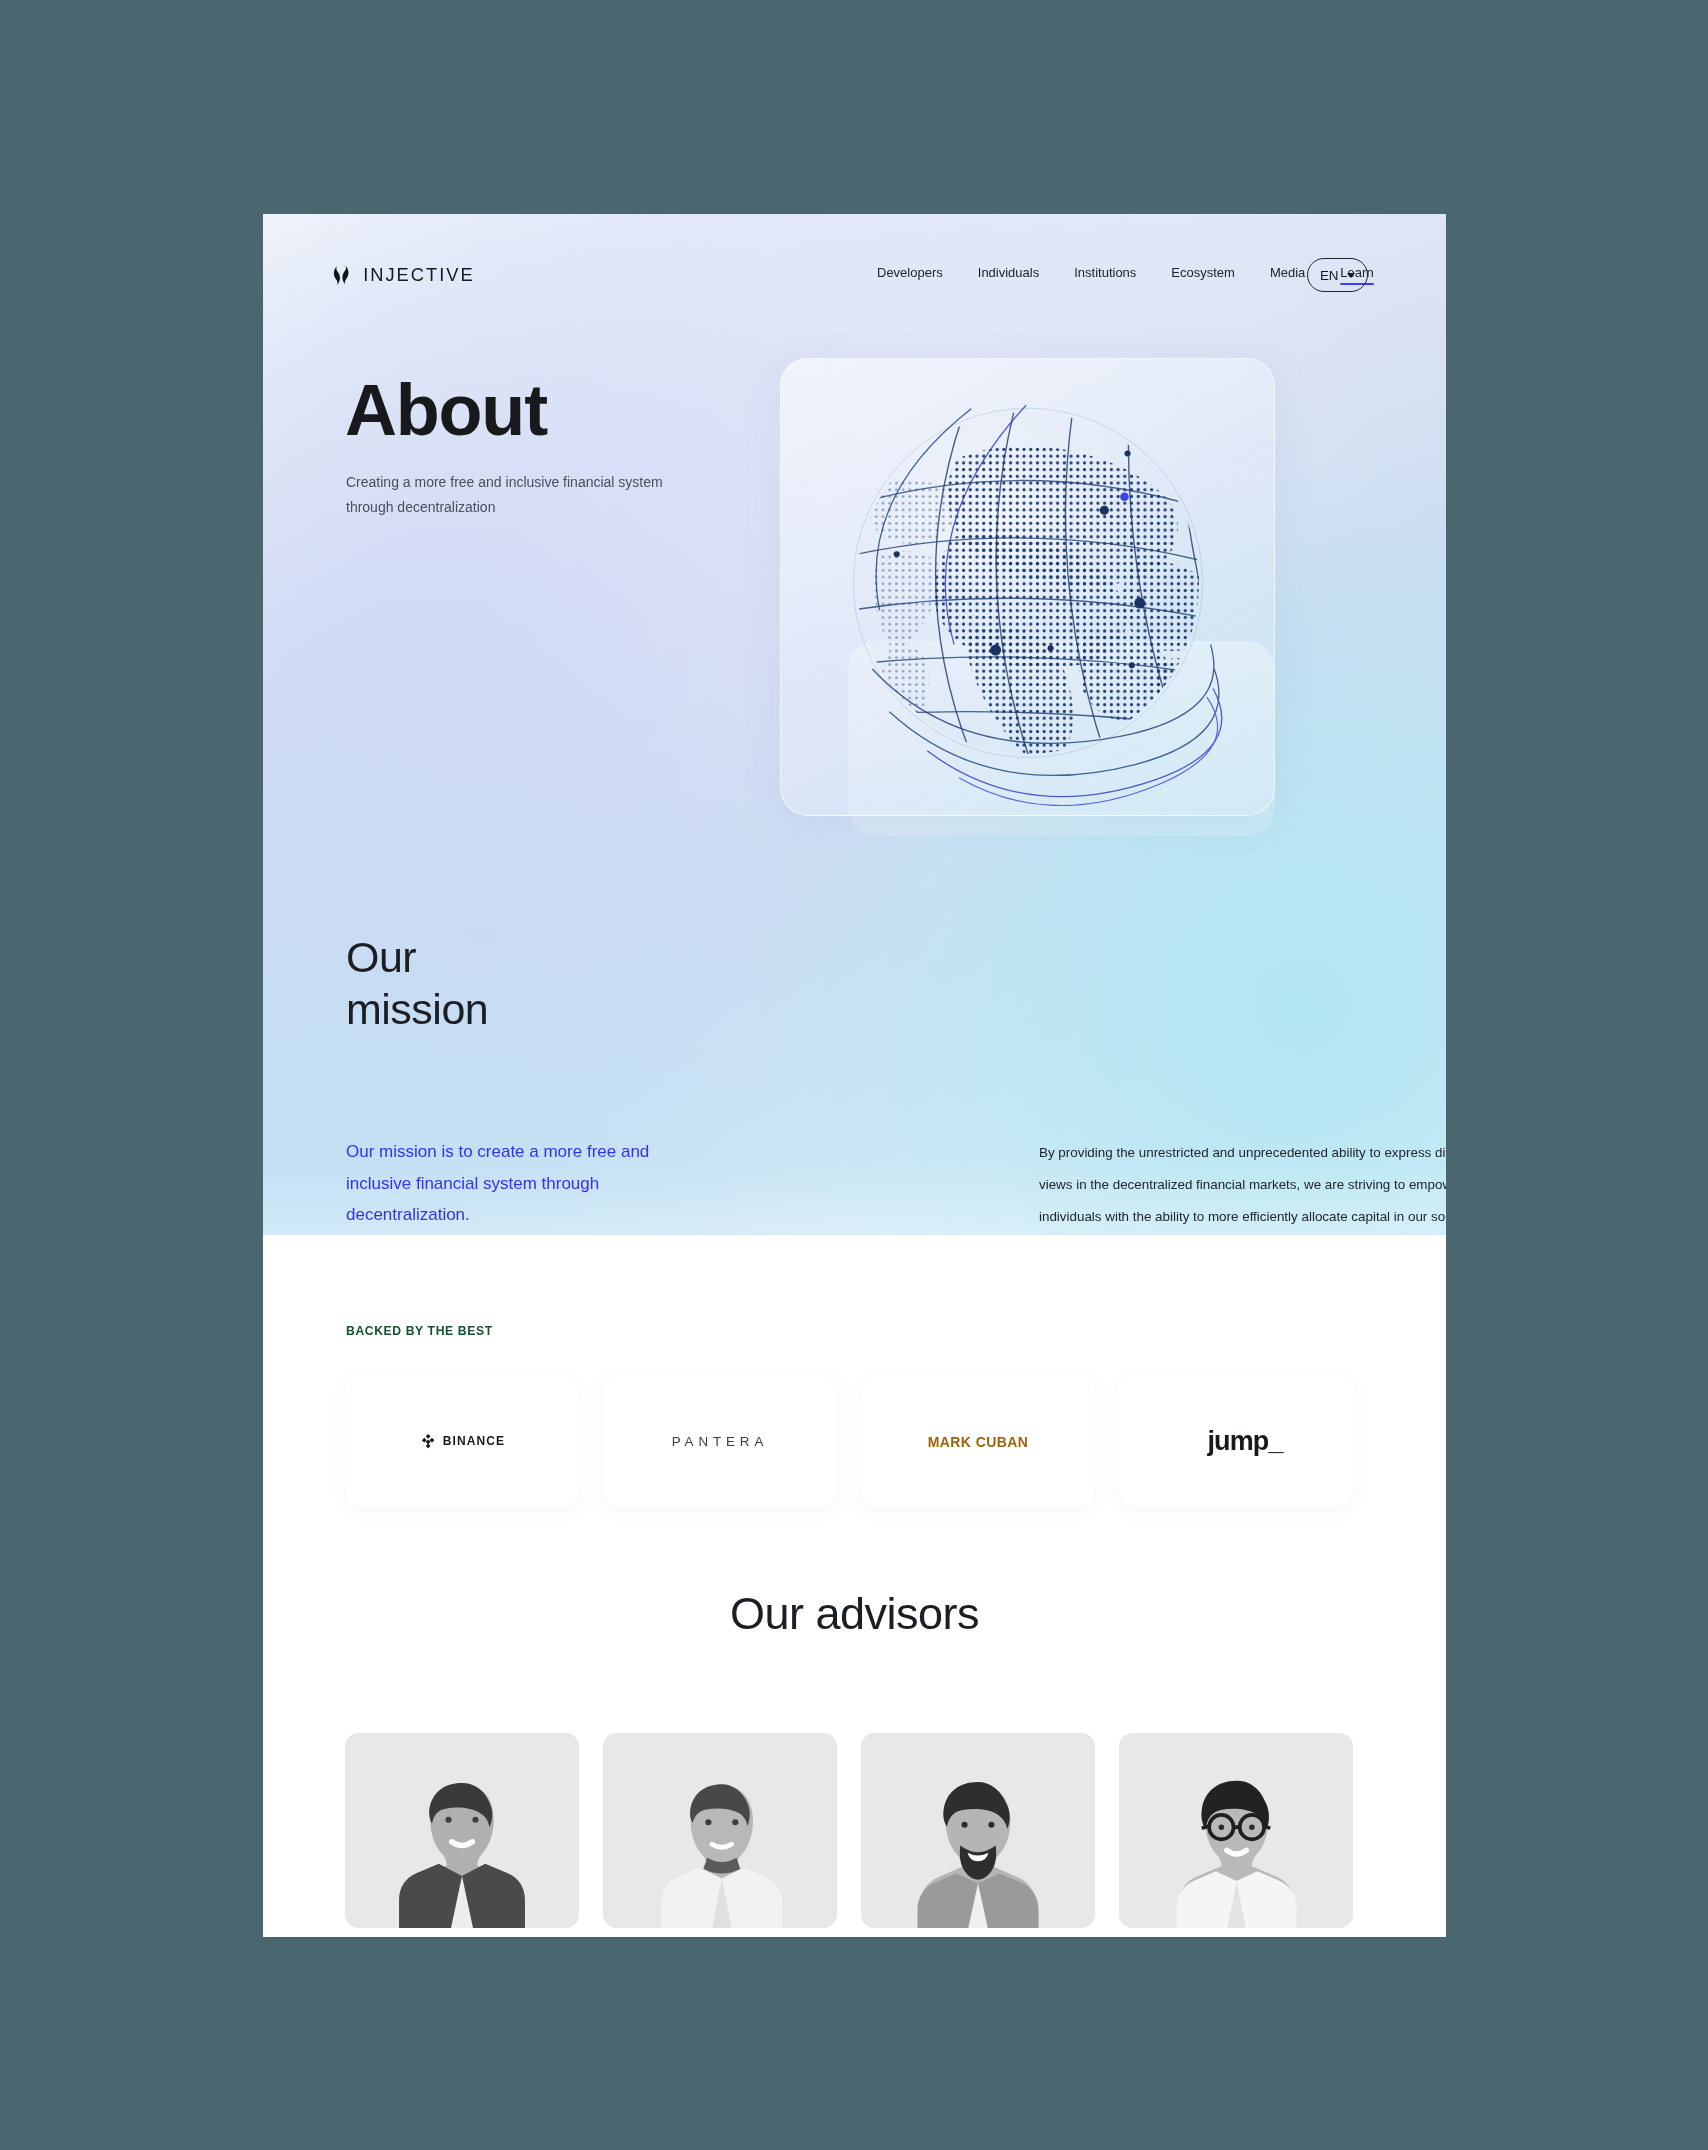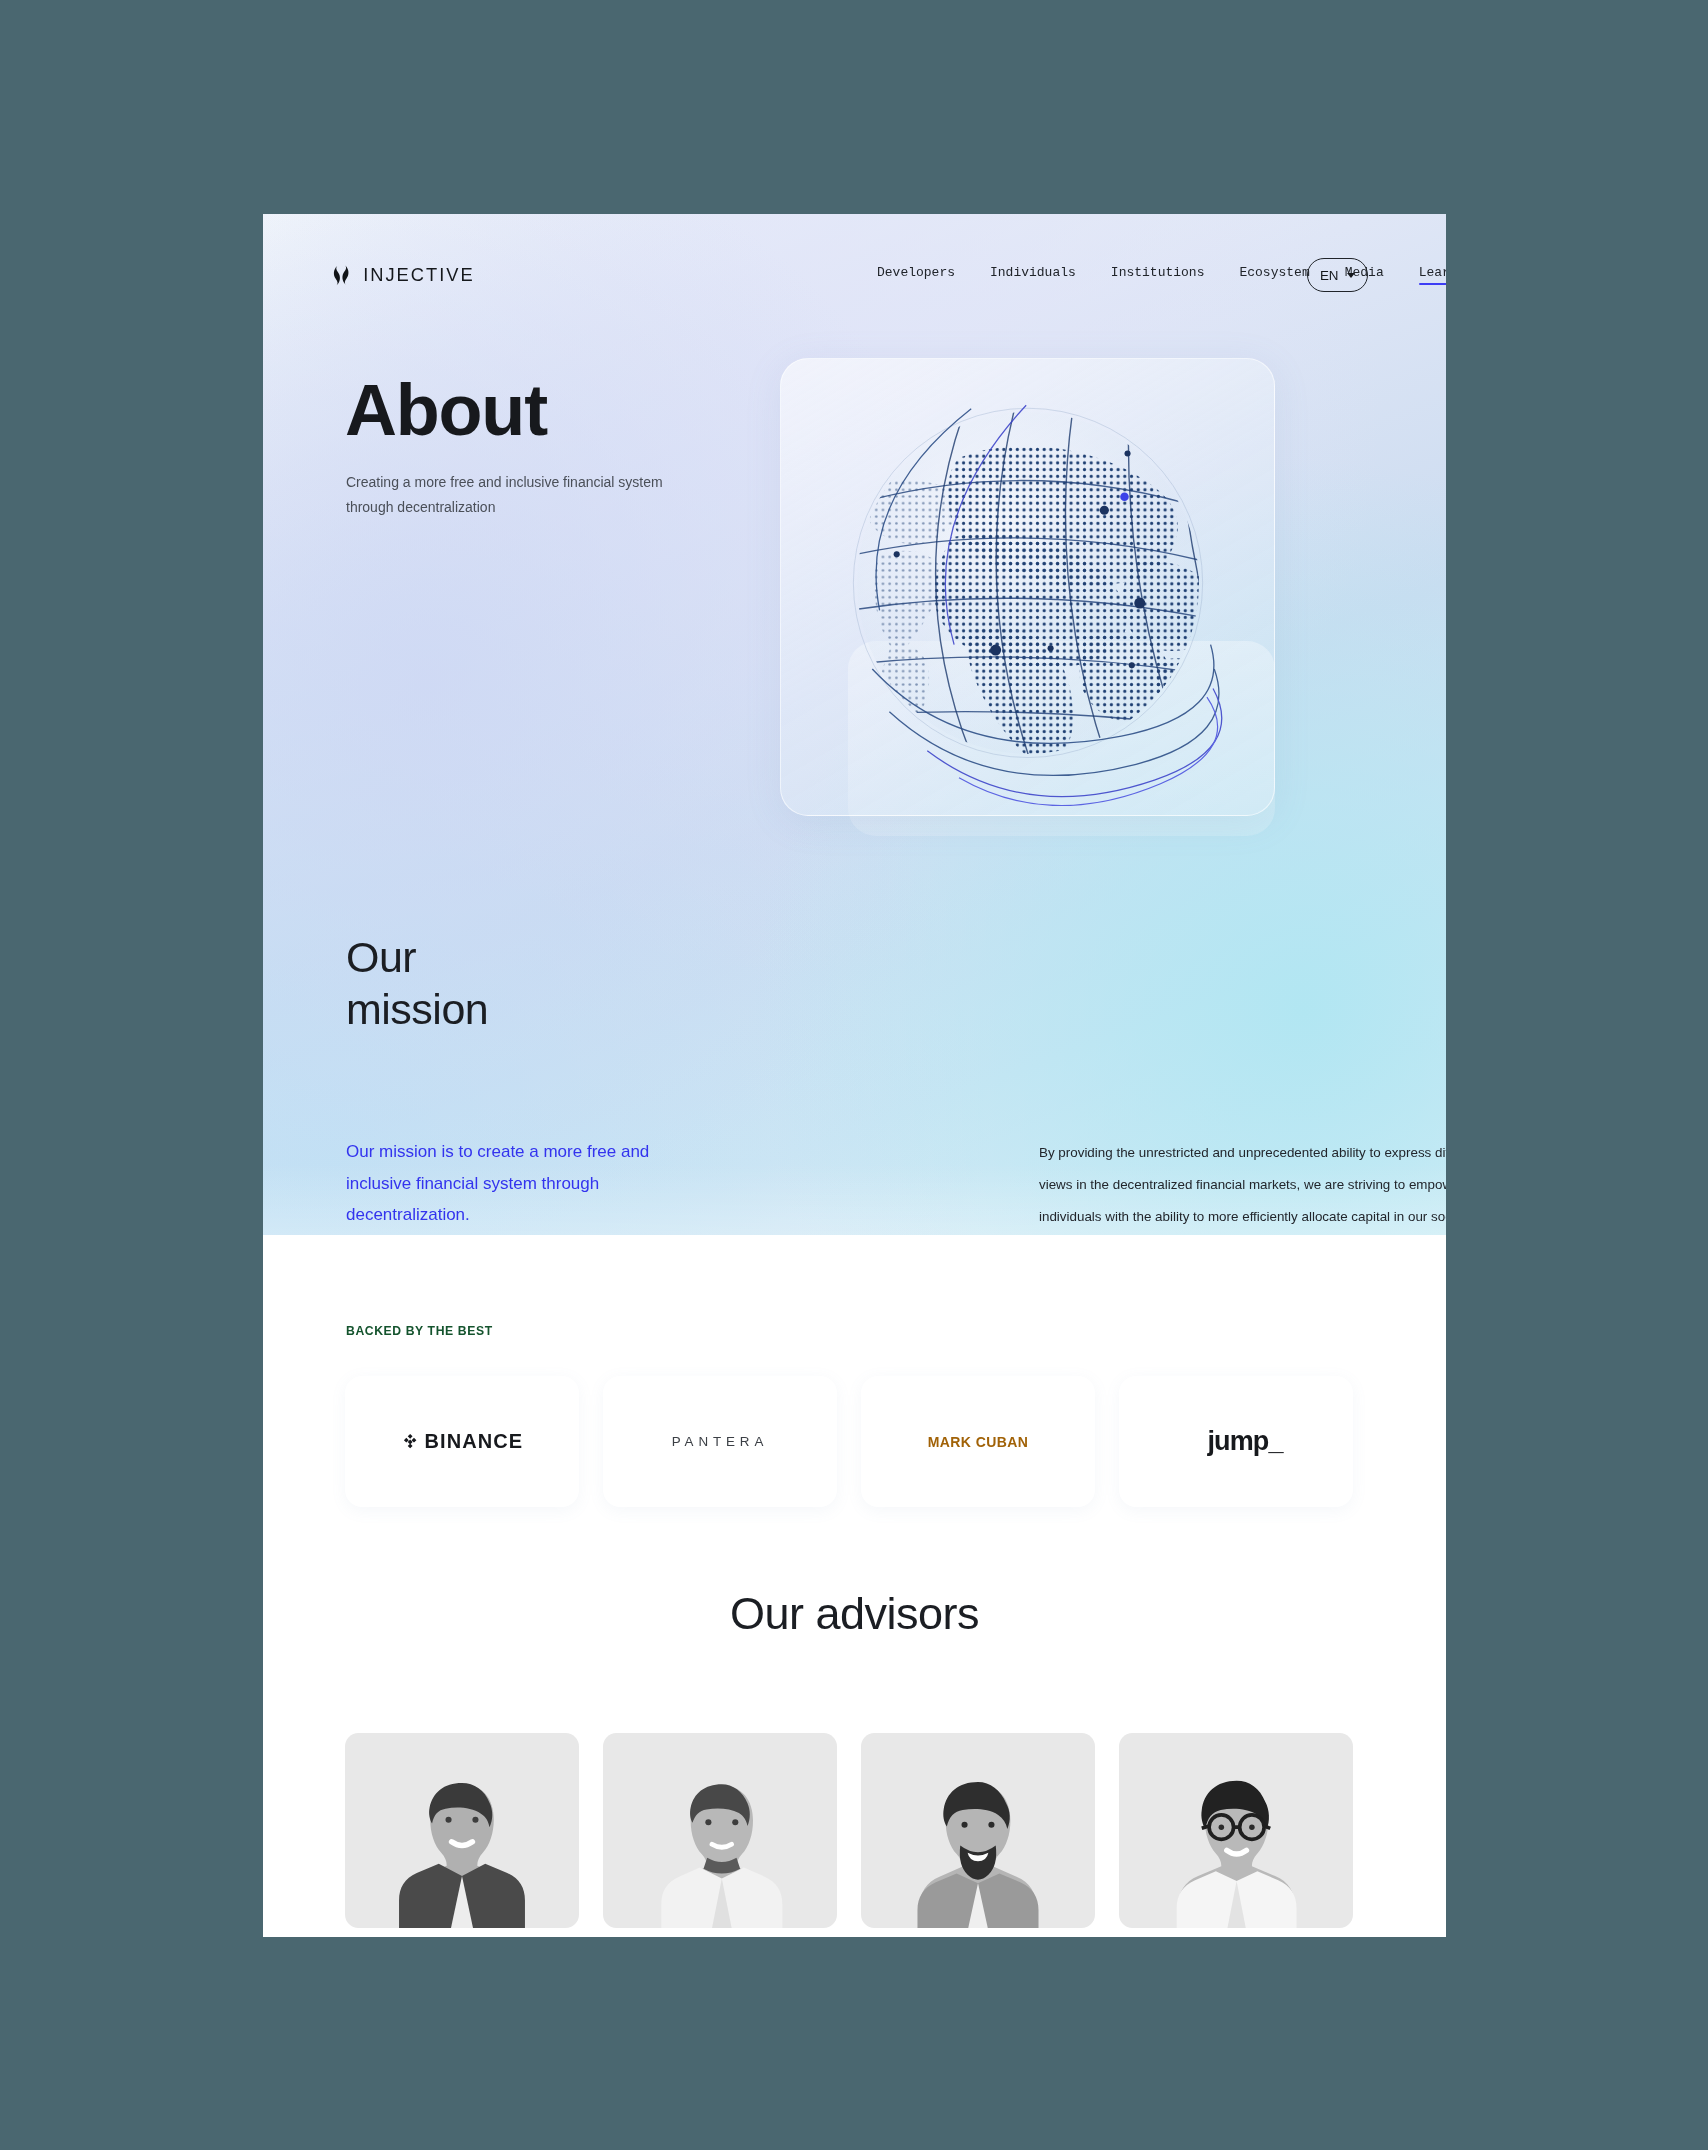--- a/index.html
+++ b/index.html
@@ -64,21 +64,20 @@
     font-weight: 500;
     color: #15181c;
   }
 
   .main-nav {
     position: absolute;
     left: 614px;
     display: flex;
     align-items: center;
     gap: 35px;
-    font-family: Liberation Mono, monospace;
   }
   .nav-link {
     font-size: 13px;
     color: #20242a;
     position: relative;
     padding-bottom: 5.5px;
     cursor: pointer;
     white-space: nowrap;
   }
   .nav-link.is-active::after {
@@ -197,21 +196,21 @@
     width: 234px; height: 131px;
     background: #ffffff;
     border-radius: 17px;
     display: flex;
     align-items: center;
     justify-content: center;
     box-shadow: 0 3.7px 16px rgba(110,140,180,0.07);
     cursor: pointer;
   }
   .logo-binance { display:flex; align-items:center; gap: 5.5px; }
-  .logo-binance-text { font-size: 20px; font-weight: 700; letter-spacing: 1.1px; color:#17191d; }
+  .logo-binance-text { font-size: 12px; font-weight: 700; letter-spacing: 1.1px; color:#17191d; }
   .logo-pantera { font-size: 13.4px; letter-spacing: 4.9px; color:#3b3f45; font-weight: 400; position: relative;}
   .logo-markcuban { font-size: 14px; font-weight: 700; letter-spacing: 0.4px; color:#a16207; }
   .logo-jump { font-size: 27px; font-weight: 700; letter-spacing: -0.9px; color:#17191d;margin-left:18px; }
 
   
   .advisors-title {
     position: absolute;
     left: 0; right: 0; top: 1374px;
     text-align: center;
     font-size: 45px;

